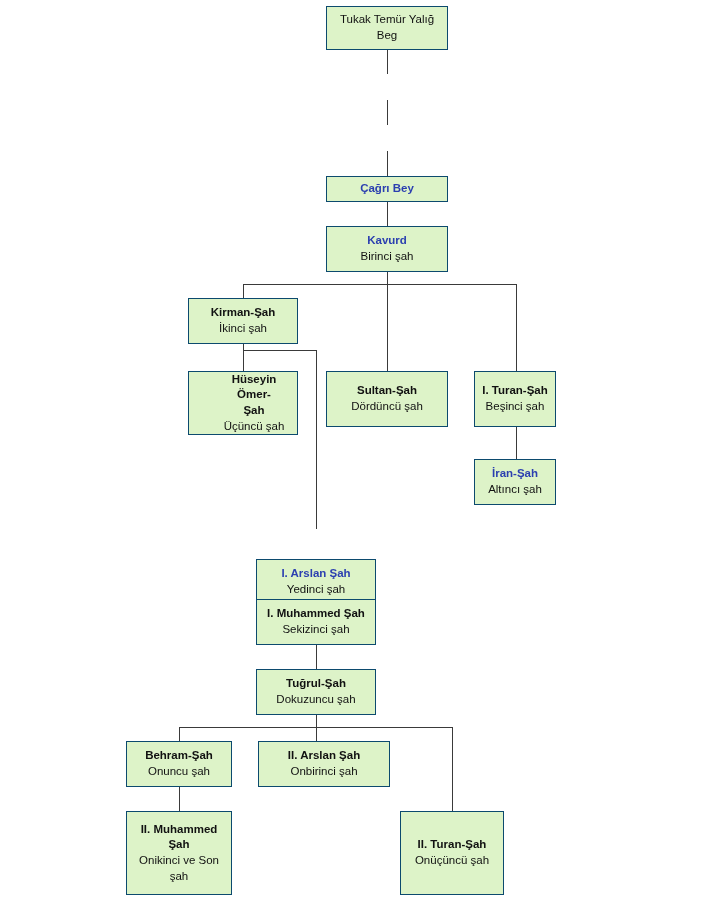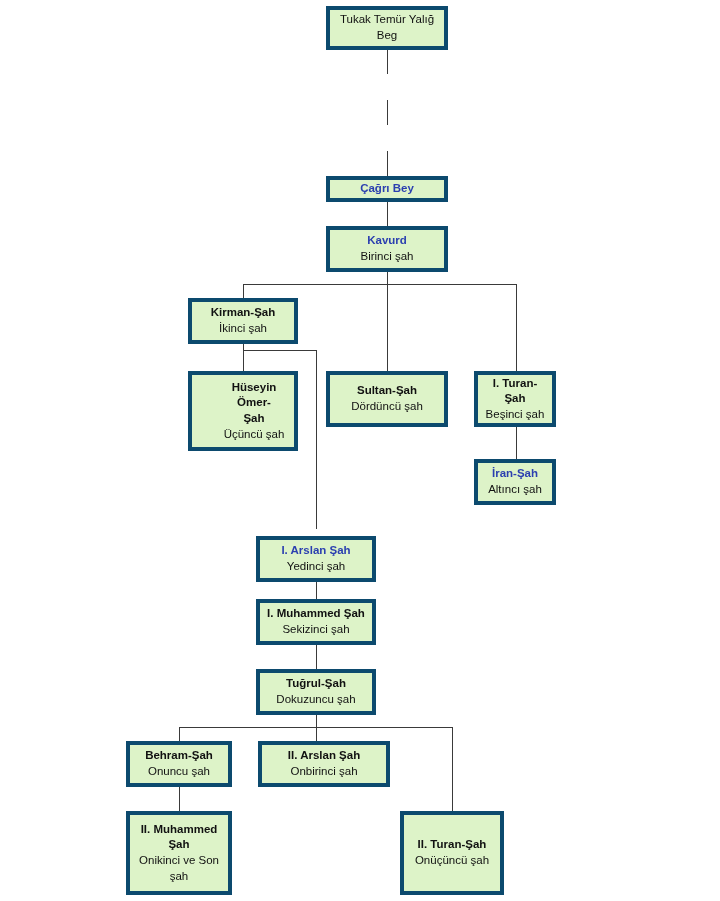--- a/index.html
+++ b/index.html
@@ -14,21 +14,21 @@
     position: relative;
     width: 720px;
     height: 901px;
     background: #ffffff;
     overflow: hidden;
   }
   .node {
     position: absolute;
     box-sizing: border-box;
     background: #ddf3c8;
-    border: 4px solid #0c4a6e;
+    border: 1px solid #0c4a6e;
     display: flex;
     flex-direction: column;
     align-items: center;
     justify-content: center;
     text-align: center;
     padding: 4px 6px;
     line-height: 1.35;
   }
   .node .line1 {
     font-size: 11.5px;
@@ -97,38 +97,38 @@
       <div class="line1">Çağrı Bey</div>
     </div>
     <div class="node link" style="left: 326px; top: 226px; width: 122px; height: 46px;">
       <div class="line1">Kavurd</div>
       <div class="line2">Birinci şah</div>
     </div>
     <div class="node bold" style="left: 188px; top: 298px; width: 110px; height: 46px;">
       <div class="line1">Kirman-Şah</div>
       <div class="line2">İkinci şah</div>
     </div>
-    <div class="node bold" style="left: 188px; top: 371px; width: 110px; height: 80px; padding-left: 28px;">
+    <div class="node bold" style="left: 188px; top: 371px; width: 110px; height: 64px; padding-left: 28px;">
       <div class="line1">Hüseyin Ömer-</div>
       <div class="line1">Şah</div>
       <div class="line2">Üçüncü şah</div>
     </div>
     <div class="node bold" style="left: 326px; top: 371px; width: 122px; height: 56px;">
       <div class="line1">Sultan-Şah</div>
       <div class="line2">Dördüncü şah</div>
     </div>
     <div class="node bold" style="left: 474px; top: 371px; width: 82px; height: 56px;">
       <div class="line1">I. Turan-Şah</div>
       <div class="line2">Beşinci şah</div>
     </div>
     <div class="node link" style="left: 474px; top: 459px; width: 82px; height: 46px;">
       <div class="line1">İran-Şah</div>
       <div class="line2">Altıncı şah</div>
     </div>
-    <div class="node link" style="left: 256px; top: 536px; width: 120px; height: 46px;">
+    <div class="node link" style="left: 256px; top: 559px; width: 120px; height: 46px;">
       <div class="line1">I. Arslan Şah</div>
       <div class="line2">Yedinci şah</div>
     </div>
     <div class="node bold" style="left: 256px; top: 599px; width: 120px; height: 46px;">
       <div class="line1">I. Muhammed Şah</div>
       <div class="line2">Sekizinci şah</div>
     </div>
     <div class="node bold" style="left: 256px; top: 669px; width: 120px; height: 46px;">
       <div class="line1">Tuğrul-Şah</div>
       <div class="line2">Dokuzuncu şah</div>

